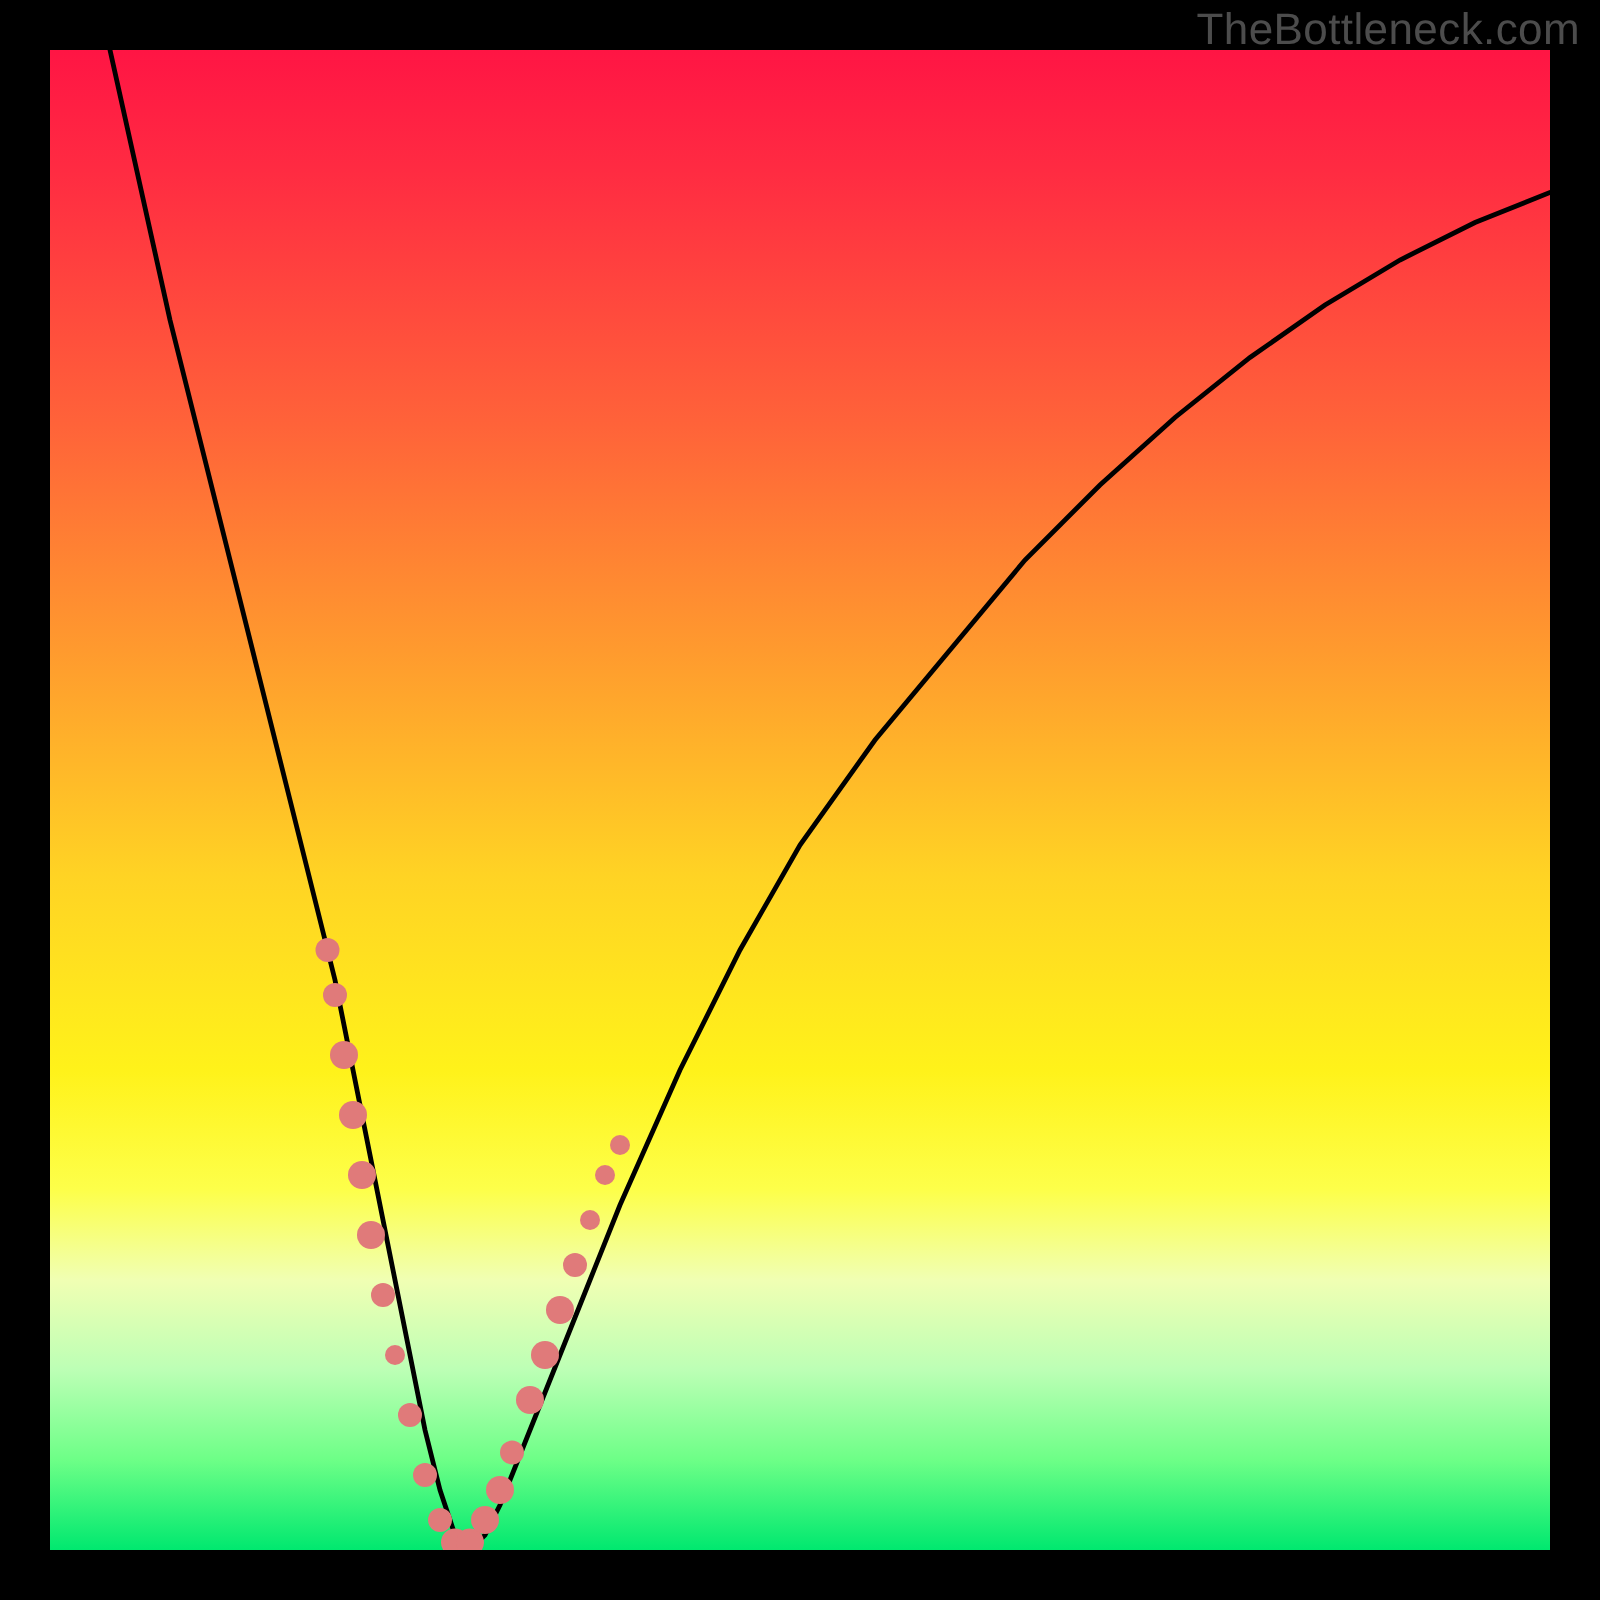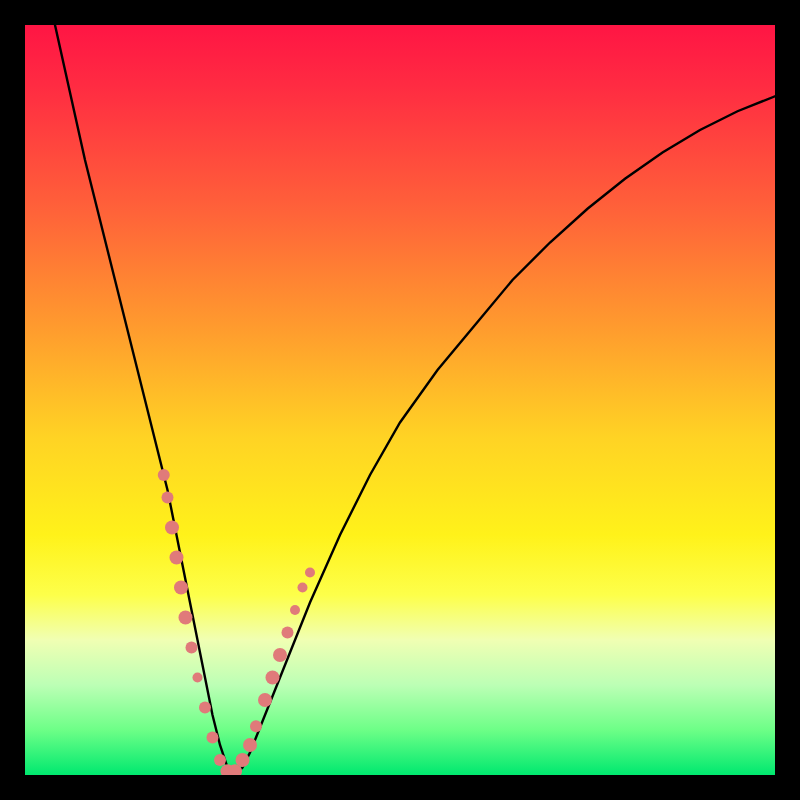--- a/index.html
+++ b/index.html
@@ -56,20 +56,21 @@
     position: absolute;
     inset: 0;
     width: 750px;
     height: 750px;
   }
 </style>
 </head>
 <body>
 
 <div class="frame">
+  <div class="watermark">TheBottleneck.com</div>
 
   <div class="plot-area">
     <div class="gradient-bg"></div>
     <svg class="curve" viewBox="0 0 750 750" preserveAspectRatio="none">
       <path id="curve-path" fill="none" stroke="#000" stroke-width="2.4" stroke-linecap="round" d="M30.00 0.00 L45.00 67.50 L60.00 135.00 L75.00 195.00 L90.00 255.00 L105.00 315.00 L120.00 375.00 L135.00 435.00 L142.50 465.00 L150.00 502.50 L157.50 540.00 L165.00 577.50 L172.50 615.00 L180.00 652.50 L187.50 690.00 L195.00 720.00 L202.50 742.50 L210.00 750.00 L217.50 742.50 L225.00 727.50 L240.00 690.00 L255.00 652.50 L270.00 615.00 L285.00 577.50 L315.00 510.00 L345.00 450.00 L375.00 397.50 L412.50 345.00 L450.00 300.00 L487.50 255.00 L525.00 217.50 L562.50 183.75 L600.00 153.75 L637.50 127.50 L675.00 105.00 L712.50 86.25 L750.00 71.25"></path>
       <g id="markers">
           <circle cx="138.75" cy="450.00" r="6" fill="#e07a7a"></circle>
           <circle cx="142.50" cy="472.50" r="6" fill="#e07a7a"></circle>
           <circle cx="147.00" cy="502.50" r="7" fill="#e07a7a"></circle>
           <circle cx="151.50" cy="532.50" r="7" fill="#e07a7a"></circle>

